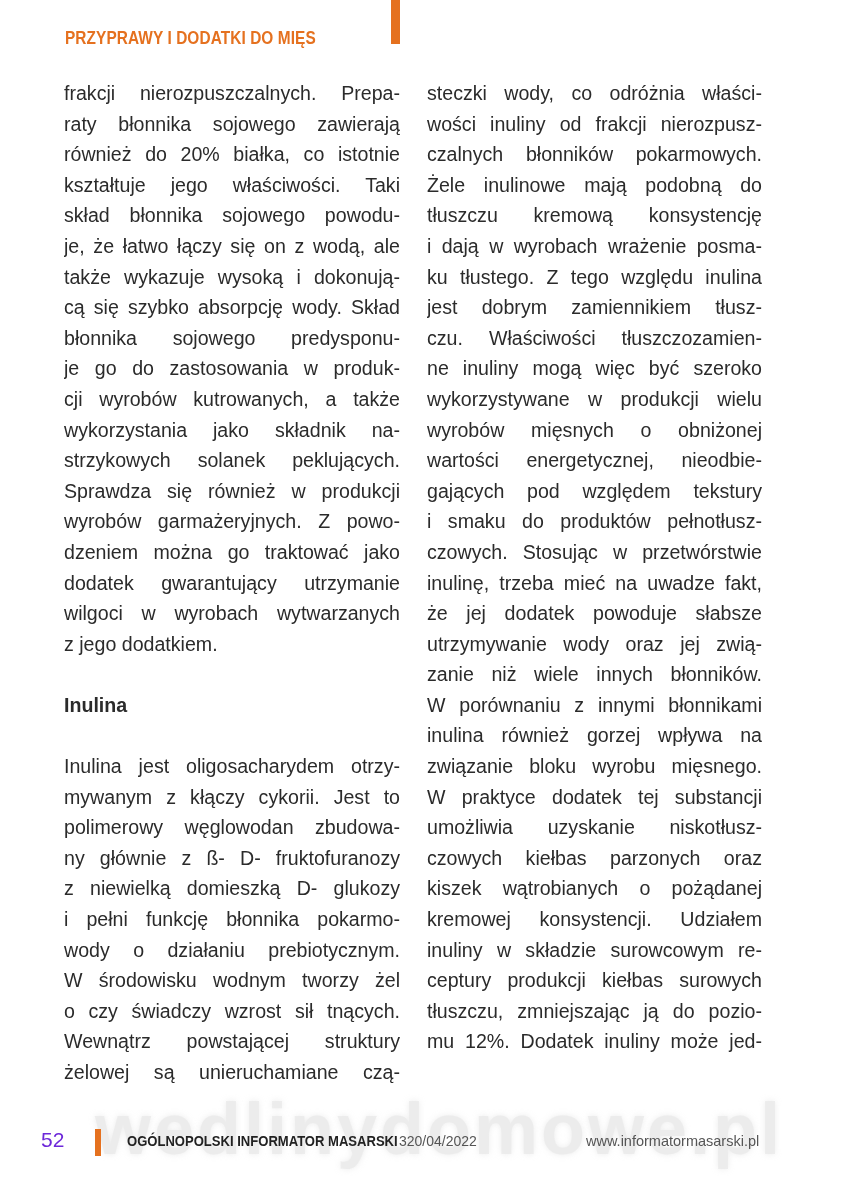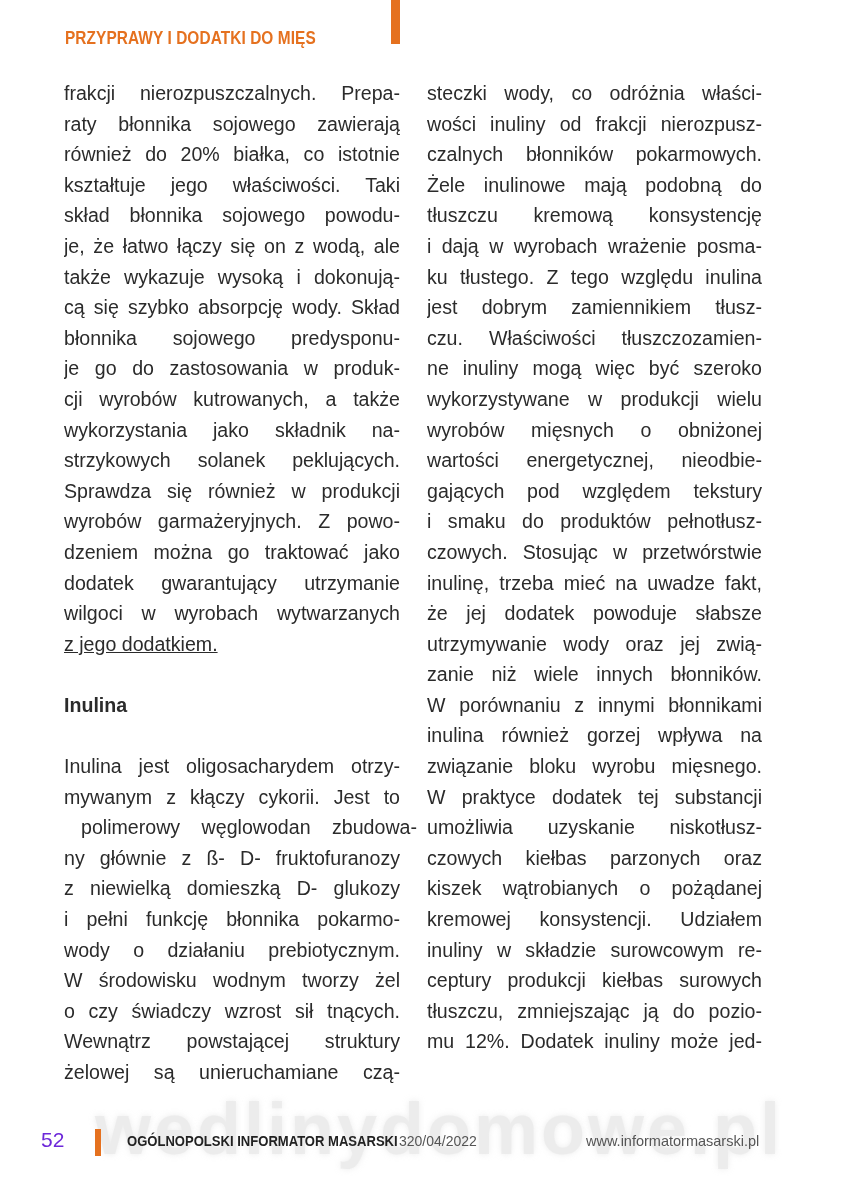--- a/index.html
+++ b/index.html
@@ -56,29 +56,29 @@
       <span class="line" style="width: 336px; white-space: normal; overflow: hidden;">błonnika sojowego predysponu-</span>
       <span class="line" style="width: 336px; white-space: normal; overflow: hidden;">je go do zastosowania w produk-</span>
       <span class="line" style="width: 336px; white-space: normal; overflow: hidden;">cji wyrobów kutrowanych, a także</span>
       <span class="line" style="width: 336px; white-space: normal; overflow: hidden;">wykorzystania jako składnik na-</span>
       <span class="line" style="width: 336px; white-space: normal; overflow: hidden;">strzykowych solanek peklujących.</span>
       <span class="line" style="width: 336px; white-space: normal; overflow: hidden;">Sprawdza się również w produkcji</span>
       <span class="line" style="width: 336px; white-space: normal; overflow: hidden;">wyrobów garmażeryjnych. Z powo-</span>
       <span class="line" style="width: 336px; white-space: normal; overflow: hidden;">dzeniem można go traktować jako</span>
       <span class="line" style="width: 336px; white-space: normal; overflow: hidden;">dodatek gwarantujący utrzymanie</span>
       <span class="line" style="width: 336px; white-space: normal; overflow: hidden;">wilgoci w wyrobach wytwarzanych</span>
-      <span class="line last" style="width: 336px; white-space: normal; overflow: hidden; text-decoration: underline;">z jego dodatkiem.</span>
+      <span class="line last" style="width: 336px; white-space: normal; overflow: hidden;">z jego dodatkiem.</span>
     </div>
   <div class="gap"></div>
   <div class="heading">Inulina</div>
   <div class="gap"></div>
   <div id="left-p2">
       <span class="line" style="width: 336px; white-space: normal; overflow: hidden;">Inulina jest oligosacharydem otrzy-</span>
       <span class="line" style="width: 336px; white-space: normal; overflow: hidden;">mywanym z kłączy cykorii. Jest to</span>
-      <span class="line" style="width: 336px; white-space: normal; overflow: hidden; margin-left: 17px;">polimerowy węglowodan zbudowa-</span>
+      <span class="line" style="width: 336px; white-space: normal; overflow: hidden;">polimerowy węglowodan zbudowa-</span>
       <span class="line" style="width: 336px; white-space: normal; overflow: hidden;">ny głównie z ß- D- fruktofuranozy</span>
       <span class="line" style="width: 336px; white-space: normal; overflow: hidden;">z niewielką domieszką D- glukozy</span>
       <span class="line" style="width: 336px; white-space: normal; overflow: hidden;">i pełni funkcję błonnika pokarmo-</span>
       <span class="line" style="width: 336px; white-space: normal; overflow: hidden;">wody o działaniu prebiotycznym.</span>
       <span class="line" style="width: 336px; white-space: normal; overflow: hidden;">W środowisku wodnym tworzy żel</span>
       <span class="line" style="width: 336px; white-space: normal; overflow: hidden;">o czy świadczy wzrost sił tnących.</span>
       <span class="line" style="width: 336px; white-space: normal; overflow: hidden;">Wewnątrz powstającej struktury</span>
       <span class="line" style="width: 336px; white-space: normal; overflow: hidden;">żelowej są unieruchamiane czą-</span>
     </div>
 </div>

